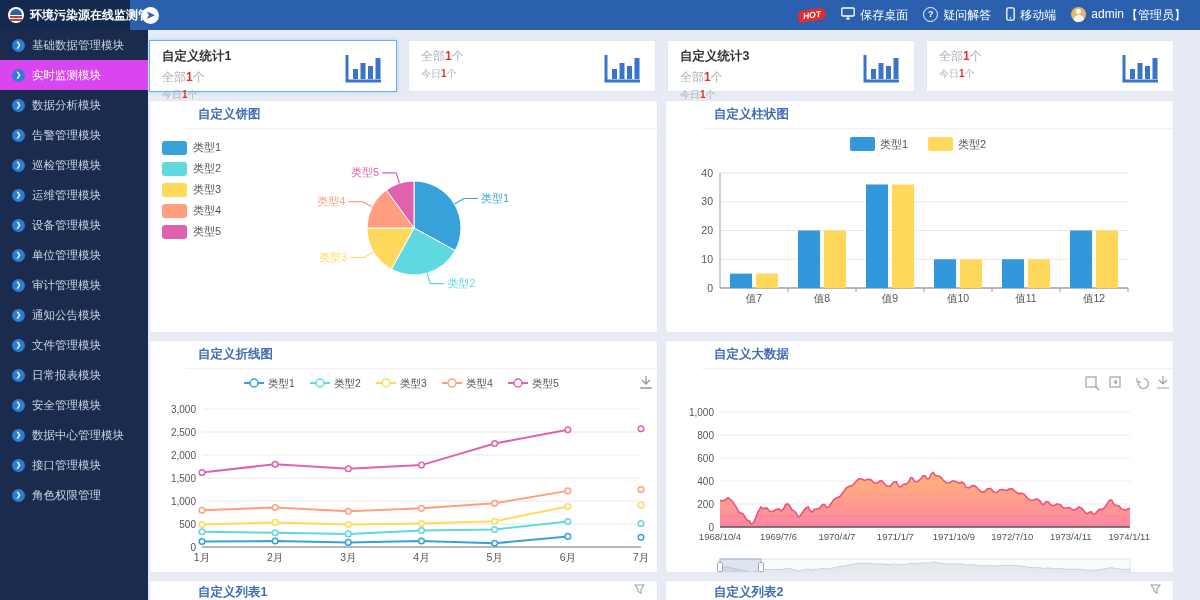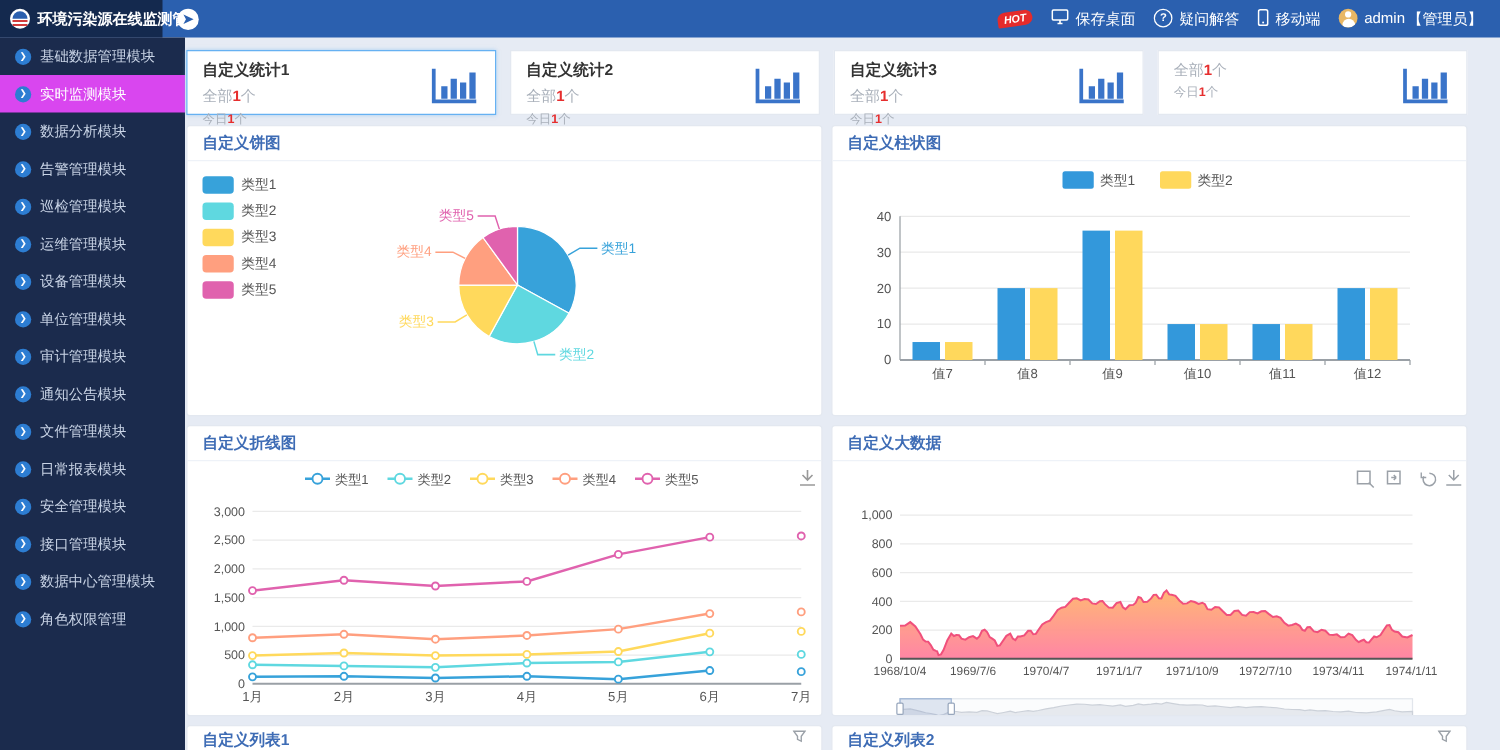--- a/index.html
+++ b/index.html
@@ -33,21 +33,21 @@
              padding:7px 12px;position:relative;cursor:pointer;}
   .stat-card.selected{border:1px solid #66b1f2;box-shadow:0 0 3px rgba(102,177,242,.5);}
   .sc-title{font-size:12.5px;font-weight:bold;color:#333;margin-bottom:4px;}
   .sc-all{font-size:12px;color:#a9b0ba;}
   .sc-today{font-size:10px;color:#a9b0ba;margin-top:2px;}
   .sc-red{color:#e62e2e;font-weight:bold;}
   .sc-icon{position:absolute;right:12px;top:12px;}
   .panel-row{display:grid;grid-template-columns:1fr 1fr;gap:7px;margin-bottom:7px;}
   .panel{background:#fff;border:1px solid #e3e8f0;border-radius:3px;height:233px;box-sizing:border-box;overflow:hidden;}
   .panel.short{height:60px;}
-  .panel-header{height:28px;display:flex;align-items:center;padding:0 12px;border-bottom:1px solid #eef2f8;box-sizing:border-box;}
+  .panel-header{height:28px;display:flex;align-items:center;padding:0 12px;border-bottom:1px solid #eef2f8;box-sizing:border-box;margin-left:36px;}
   .panel-title{font-size:12.5px;font-weight:bold;color:#3e6cb5;}
   .panel-tools{margin-left:auto;display:flex;align-items:center;color:#9ba1a8;}
   .panel-body{position:relative;height:204px;}
   .pie-legend{position:absolute;left:12px;top:8px;z-index:2;}
   .pl-item{display:flex;align-items:center;gap:6px;height:21px;cursor:pointer;}
   .pl-swatch{width:25px;height:14px;border-radius:3px;flex:none;}
   .pl-label{font-size:11px;color:#555;}
   svg{display:block;}
   text{font-family:"Liberation Sans","DejaVu Sans",sans-serif;}
 </style>
@@ -137,25 +137,25 @@
       <div class="sb-item">
         <span class="sb-ico">❯</span>
         <span>日常报表模块</span>
       </div>
       <div class="sb-item">
         <span class="sb-ico">❯</span>
         <span>安全管理模块</span>
       </div>
       <div class="sb-item">
         <span class="sb-ico">❯</span>
+        <span>数据中心管理模块</span>
+      </div>
+      <div class="sb-item">
+        <span class="sb-ico">❯</span>
         <span>接口管理模块</span>
-      </div>
-      <div class="sb-item">
-        <span class="sb-ico">❯</span>
-        <span>数据中心管理模块</span>
       </div>
       <div class="sb-item">
         <span class="sb-ico">❯</span>
         <span>角色权限管理</span>
       </div>
     </div>
   <div class="main">
 
     <div class="cards-row">
         <div class="stat-card selected">
@@ -164,21 +164,20 @@
           <div class="sc-today"><span class="t1">今日</span><span class="sc-red t2">1</span><span class="t3">个</span></div>
           <svg class="sc-icon" width="42" height="32" viewBox="0 0 42 32">
             <path d="M5 2v26h34" stroke="#3a74c9" stroke-width="3" fill="none"></path>
             <rect x="11" y="16" width="5" height="10" fill="#3a74c9"></rect>
             <rect x="18.5" y="10" width="5" height="16" fill="#3a74c9"></rect>
             <rect x="26" y="13" width="5" height="13" fill="#3a74c9"></rect>
             <rect x="33.5" y="5" width="5" height="21" fill="#3a74c9"></rect>
           </svg>
         </div>
         <div class="stat-card">
-          <div class="sc-title">自定义统计2</div>
           <div class="sc-all"><span class="a1">全部</span><span class="sc-red a2">1</span><span class="a3">个</span></div>
           <div class="sc-today"><span class="t1">今日</span><span class="sc-red t2">1</span><span class="t3">个</span></div>
           <svg class="sc-icon" width="42" height="32" viewBox="0 0 42 32">
             <path d="M5 2v26h34" stroke="#3a74c9" stroke-width="3" fill="none"></path>
             <rect x="11" y="16" width="5" height="10" fill="#3a74c9"></rect>
             <rect x="18.5" y="10" width="5" height="16" fill="#3a74c9"></rect>
             <rect x="26" y="13" width="5" height="13" fill="#3a74c9"></rect>
             <rect x="33.5" y="5" width="5" height="21" fill="#3a74c9"></rect>
           </svg>
         </div>

